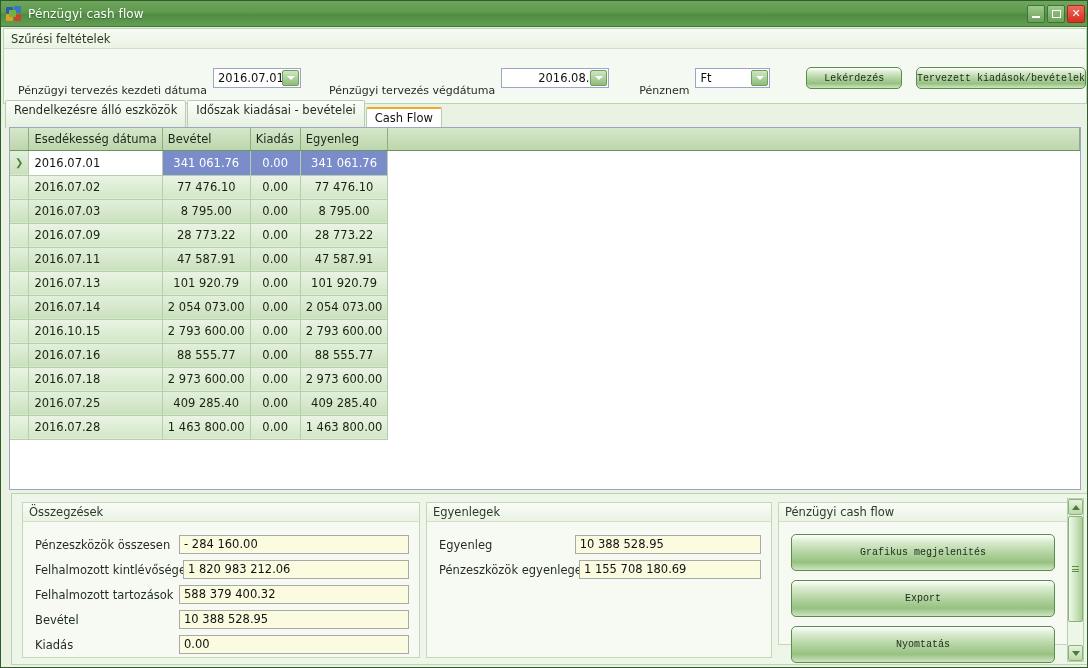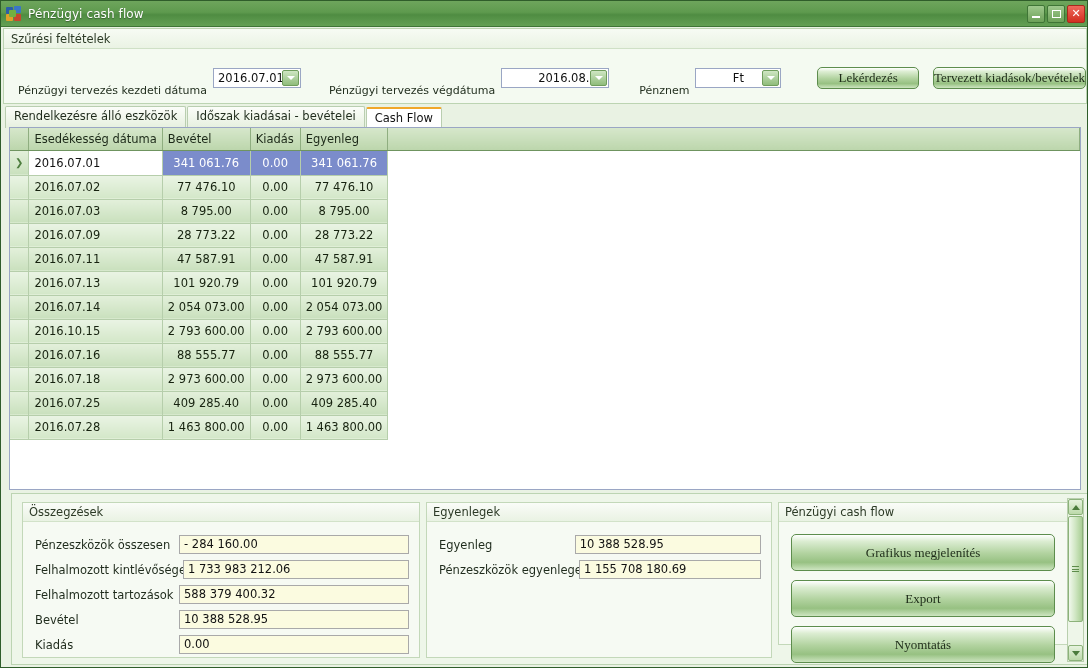--- a/index.html
+++ b/index.html
@@ -84,30 +84,30 @@
     background: linear-gradient(to bottom, #cfe6c3, #8fbc7b);
     border:1px solid #6f9d5c; border-radius:2px;
     display:flex; align-items:center; justify-content:center;
   }
   .chev { width:0;height:0;border-left:4px solid transparent;border-right:4px solid transparent;border-top:4px solid #ffffff; }
 
   .gbtn {
     height:22px;
     border:1px solid #5d8d4d; border-radius:5px;
     background: linear-gradient(to bottom, #ffffff 0%, #dcedd2 18%, #b2d3a0 52%, #97c182 78%, #cde5c0 100%);
-    color:#1d2b18; font-size:13px;
+    color:#1d2b18; font-size:10px;
     display:inline-flex; align-items:center; justify-content:center;
-    font-family:Liberation Serif, serif; cursor:default;
+    font-family:Liberation Mono, monospace; cursor:default;
     white-space:nowrap;
   }
 
   
   .tabs { position:absolute; left:4px; top:107px; height:20px; display:flex; align-items:flex-end; }
   .tab {
-    height:22px; padding:0 8px; line-height:18px;
+    height:28px; padding:0 8px; line-height:18px;
     background: linear-gradient(to bottom,#fbfdf9,#e6f0df);
     border:1px solid #b9ceb0; border-bottom:none;
     color:#1f2b1c; font-size:11.5px; white-space:nowrap;
     margin-right:1px; border-radius:2px 2px 0 0;
   }
   .tab.active {
     background:#ffffff; height:21px; line-height:19px;
     border-top:2px solid #f0a72a;
     color:#111111;
   }
@@ -236,21 +236,21 @@
       <span class="fld-label">Pénzügyi tervezés végdátuma</span>
       <span class="combo" style="width:108px; margin-right:30px;padding-left:32px;">
         <span class="val" style="width:86px;">2016.08.01</span>
         <span class="arrow-btn">
             <span class="chev"></span>
           </span>
       </span>
 
       <span class="fld-label">Pénznem</span>
       <span class="combo" style="width:106px; margin-right:36px;">
-        <span class="val" style="width:84px;text-align:center;">Ft</span>
+        <span class="val" style="width:73px;">Ft</span>
         <span class="arrow-btn">
             <span class="chev"></span>
           </span>
       </span>
 
       <span class="gbtn" style="width:168px; margin-right:14px;">Lekérdezés</span>
       <span class="gbtn" style="width:170px;">Tervezett kiadások/bevételek</span>
     </div>
   </div>
 
@@ -377,21 +377,21 @@
 
     <div class="gbox" style="left:10px; width:398px; height:156px;">
       <div class="gbox-cap">Összegzések</div>
       <div class="gbox-body" id="summary-fields">
           <div class="field-row">
             <span class="field-lbl" style="width: 148px;">Pénzeszközök összesen</span>
             <span class="field-box" style="width: 236px;">- 284 160.00</span>
           </div>
           <div class="field-row">
             <span class="field-lbl" style="width: 148px;">Felhalmozott kintlévőségek</span>
-            <span class="field-box" style="width: 236px;">1 733 983 212.06</span>
+            <span class="field-box" style="width: 236px;">1 820 983 212.06</span>
           </div>
           <div class="field-row">
             <span class="field-lbl" style="width: 148px;">Felhalmozott tartozások</span>
             <span class="field-box" style="width: 236px;">588 379 400.32</span>
           </div>
           <div class="field-row">
             <span class="field-lbl" style="width: 148px;">Bevétel</span>
             <span class="field-box" style="width: 236px;">10 388 528.95</span>
           </div>
           <div class="field-row">

